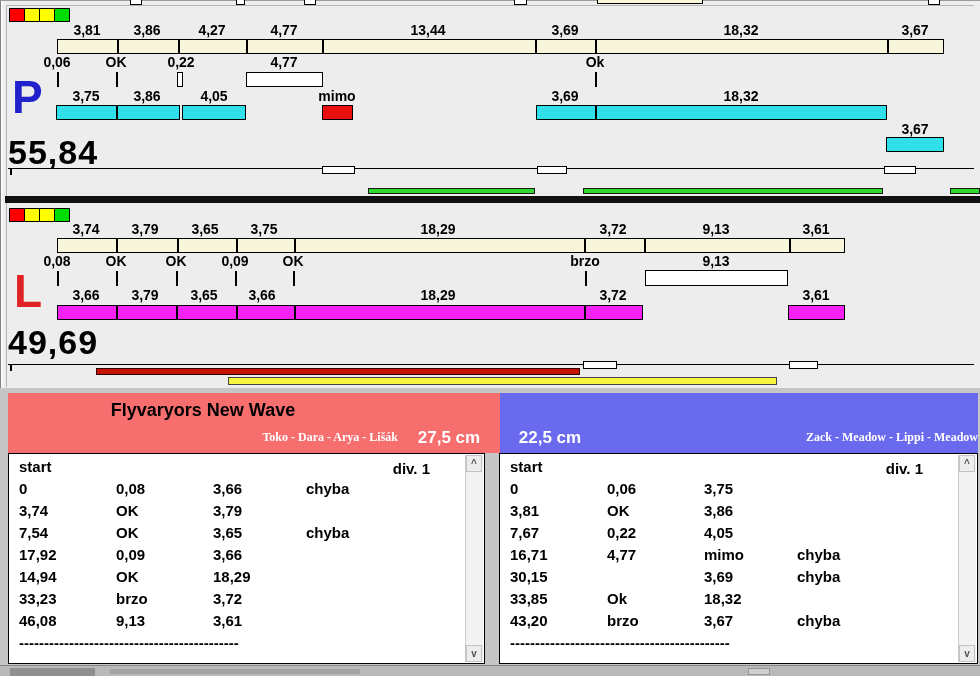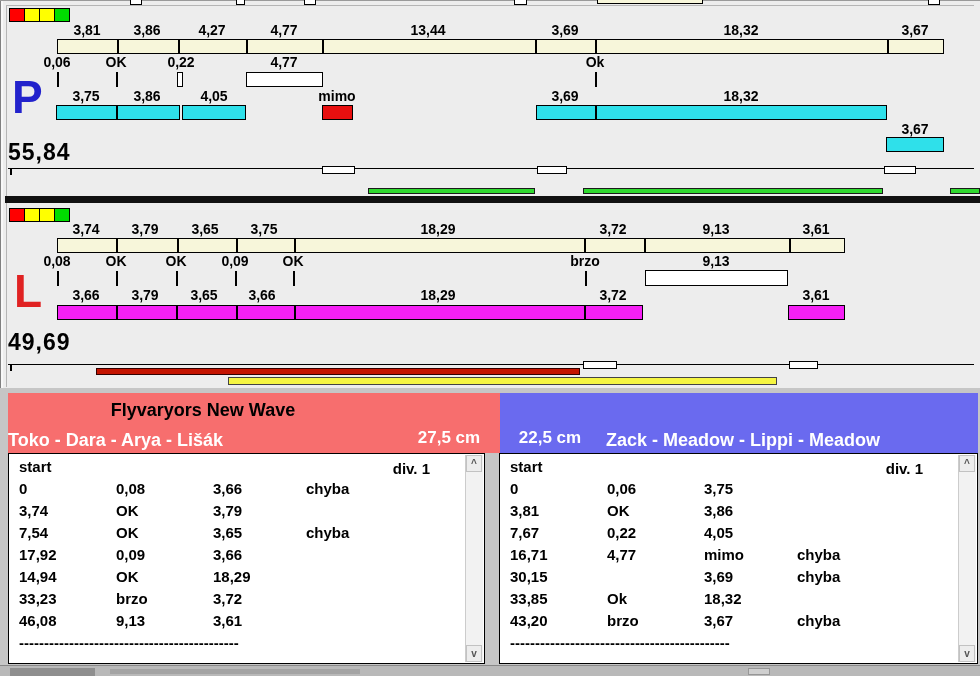--- a/index.html
+++ b/index.html
@@ -14,30 +14,30 @@
   .bar.redbox{background:#e80f0f;}
   .bdiv{position:absolute;top:-1px;bottom:-1px;width:2px;background:#000;}
   .seg-label{position:absolute;transform:translateX(-50%);font-weight:bold;font-size:14px;
              white-space:nowrap;line-height:14px;}
   .tick{position:absolute;width:2px;background:#000;}
   .hline{position:absolute;height:1px;background:#000;}
   .wbox{position:absolute;background:#fff;border:1px solid #000;box-sizing:border-box;}
   .greenbar{position:absolute;height:6px;background:#30d930;border:1px solid #1a1a1a;box-sizing:border-box;}
   .redbar{position:absolute;height:7px;background:#c41400;border:1px solid #300;box-sizing:border-box;}
   .yellowbar{position:absolute;height:8px;background:#f5f542;border:1px solid #444;box-sizing:border-box;}
-  .total{position:absolute;font-weight:bold;font-size:23px;line-height:29px;letter-spacing:1px;}
+  .total{position:absolute;font-weight:bold;font-size:34px;line-height:29px;letter-spacing:1px;}
   .track-letter{position:absolute;font-weight:bold;font-size:46px;line-height:42px;}
   .lamps{position:absolute;display:flex;}
   .lamp{width:16px;height:14px;border:1px solid #000;box-sizing:border-box;margin-left:-1px;}
   
   .hdr{position:absolute;height:60px;}
   .hdr.red{background:#f76e6e;}
   .hdr.blue{background:#6a6aef;}
   .team-title{position:absolute;font-weight:bold;font-size:18px;text-align:center;color:#000;}
-  .team-dogs{position:absolute;font-weight:bold;font-size:18px;text-align:left;color:#fff;}
+  .team-dogs{position:absolute;font-weight:bold;font-size:12px;text-align:right;color:#fff;font-family:Liberation Serif, serif;}
   .cm{position:absolute;font-weight:bold;font-size:17px;color:#fff;text-align:center;}
   .datebox{position:absolute;background:#fff;border:1px solid #777;box-sizing:border-box;
            font-size:20px;text-align:center;line-height:31px;}
   .tablebox{position:absolute;background:#fff;border:1px solid #000;box-sizing:border-box;
             font-weight:bold;font-size:15px;}
   .tcontent{position:absolute;left:10px;top:2px;right:20px;line-height:22px;}
   .thead{position:relative;height:22px;}
   .trow{display:flex;height:22px;}
   .tcell{width:97px;white-space:nowrap;}
   .tcell:nth-child(3){width:93px;}

